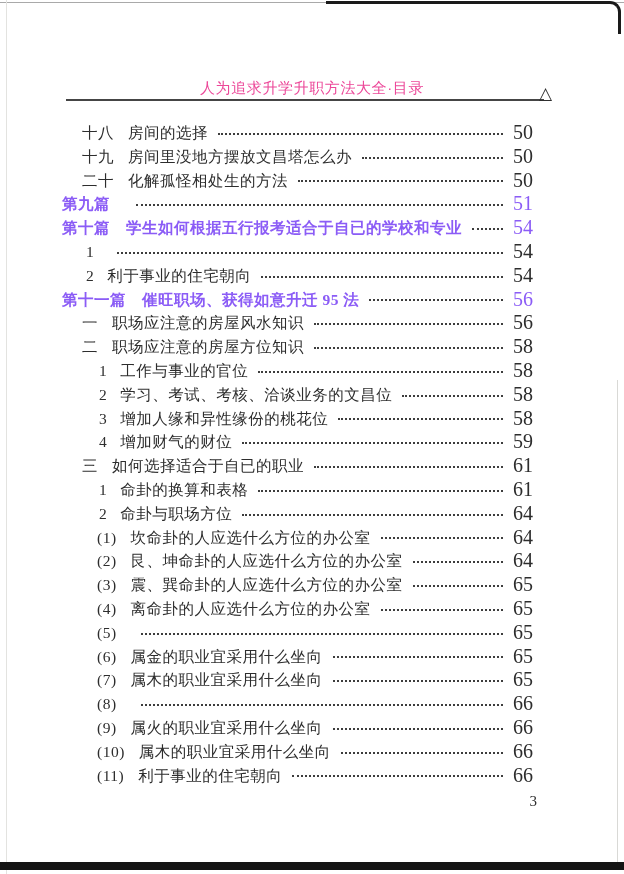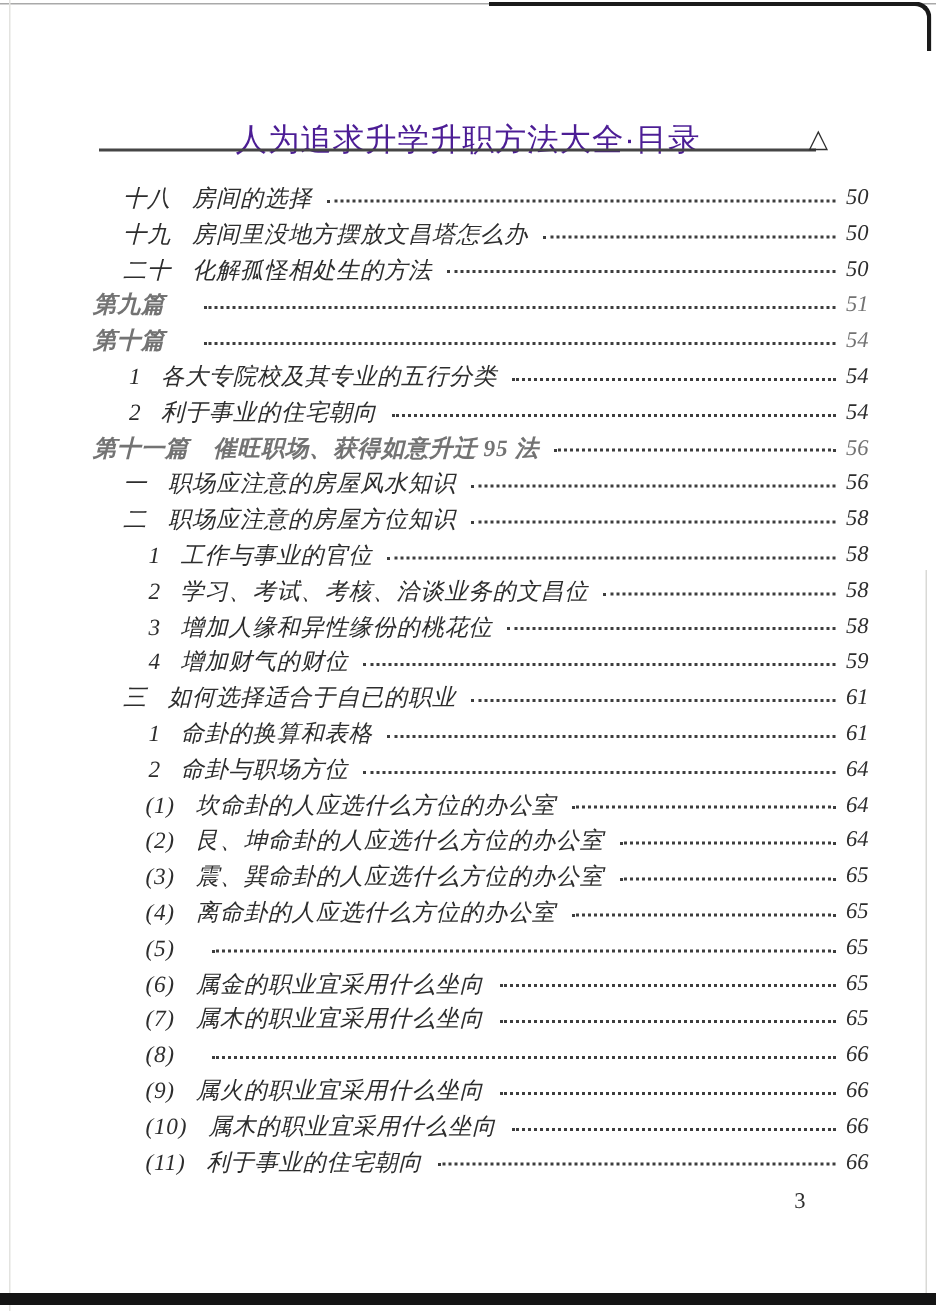--- a/index.html
+++ b/index.html
@@ -18,50 +18,50 @@
                  border-top:3px solid #1a1a1a; border-right:3px solid #1a1a1a;
                  border-top-right-radius:11px; }
   .edge-left   { position:absolute; top:0; bottom:0; left:6px; width:1px; background:#e3e3e0; }
   .edge-right  { position:absolute; top:380px; bottom:12px; right:6px; width:1px; background:#d9d9d6; }
   .edge-bottom { position:absolute; left:0; right:0; top:862px; height:8px; background:#141414; }
 
   
   .header-title {
     position:absolute; top:79px; left:0; right:0; text-align:center;
     font-family:"Liberation Sans","DejaVu Sans",sans-serif;
-    font-size:21px; letter-spacing:0.6px; color:#4c1d95;
+    font-size:15px; letter-spacing:0.6px; color:#ec4899;
   }
   .header-rule { position:absolute; top:99px; left:66px; width:478px; height:2px; background:#454545; }
   .corner-triangle {
     position:absolute; top:85px; left:539px;
     font-family:"DejaVu Sans",sans-serif;
     font-size:17px; line-height:17px; color:#2e2e2e;
   }
 
   
   .toc { position:absolute; top:121px; left:0; right:0; }
   .toc-row {
     display:flex; height:23.8px; line-height:23.8px;
     font-size:15.5px; letter-spacing:0.5px;
-    padding-right:34px; white-space:nowrap;font-style:italic;
-  }
-  .lv-chapter { padding-left:62px; font-weight:bold; color:#737373; }
+    padding-right:88px; white-space:nowrap;
+  }
+  .lv-chapter { padding-left:62px; font-weight:bold; color:#8b5cf6; }
   .lv-section { padding-left:82px; }
   .lv-sub1    { padding-left:86px; }
   .lv-sub2    { padding-left:99px; }
   .lv-paren   { padding-left:97px; }
   .num { margin-right:14px; }
   .lv-chapter .num { margin-right:16px; }
   .lv-sub1 .num, .lv-sub2 .num { margin-right:13px; }
   .leader {
     flex:1 1 auto; min-width:10px; align-self:center; height:0;
     border-bottom:2.5px dotted #3d3d3d;
     margin:0 7px 0 10px; transform:translateY(1px);
   }
-  .pg { min-width:26px; text-align:left; font-size:15px; letter-spacing:0; font-weight:normal; }
+  .pg { min-width:26px; text-align:center; font-size:20px; letter-spacing:0; font-weight:normal; }
   .lv-chapter .pg { font-weight:normal; }
 
   
   .footer-page {
     position:absolute; top:793px; left:0; width:537px;
     text-align:right; font-size:15px; color:#2d2d2d;
   }
 </style>
 </head>
 <body>
@@ -96,26 +96,26 @@
         <span class="leader"></span>
         <span class="pg">50</span>
       </div>
       <div class="toc-row lv-chapter">
         <span class="num">第九篇</span>
         <span class="leader"></span>
         <span class="pg">51</span>
       </div>
       <div class="toc-row lv-chapter">
         <span class="num">第十篇</span>
+        <span class="title">学生如何根据五行报考适合于自已的学校和专业</span>
         <span class="leader"></span>
         <span class="pg">54</span>
       </div>
       <div class="toc-row lv-sub1">
         <span class="num">1</span>
-        <span class="title">各大专院校及其专业的五行分类</span>
         <span class="leader"></span>
         <span class="pg">54</span>
       </div>
       <div class="toc-row lv-sub1">
         <span class="num">2</span>
         <span class="title">利于事业的住宅朝向</span>
         <span class="leader"></span>
         <span class="pg">54</span>
       </div>
       <div class="toc-row lv-chapter">

